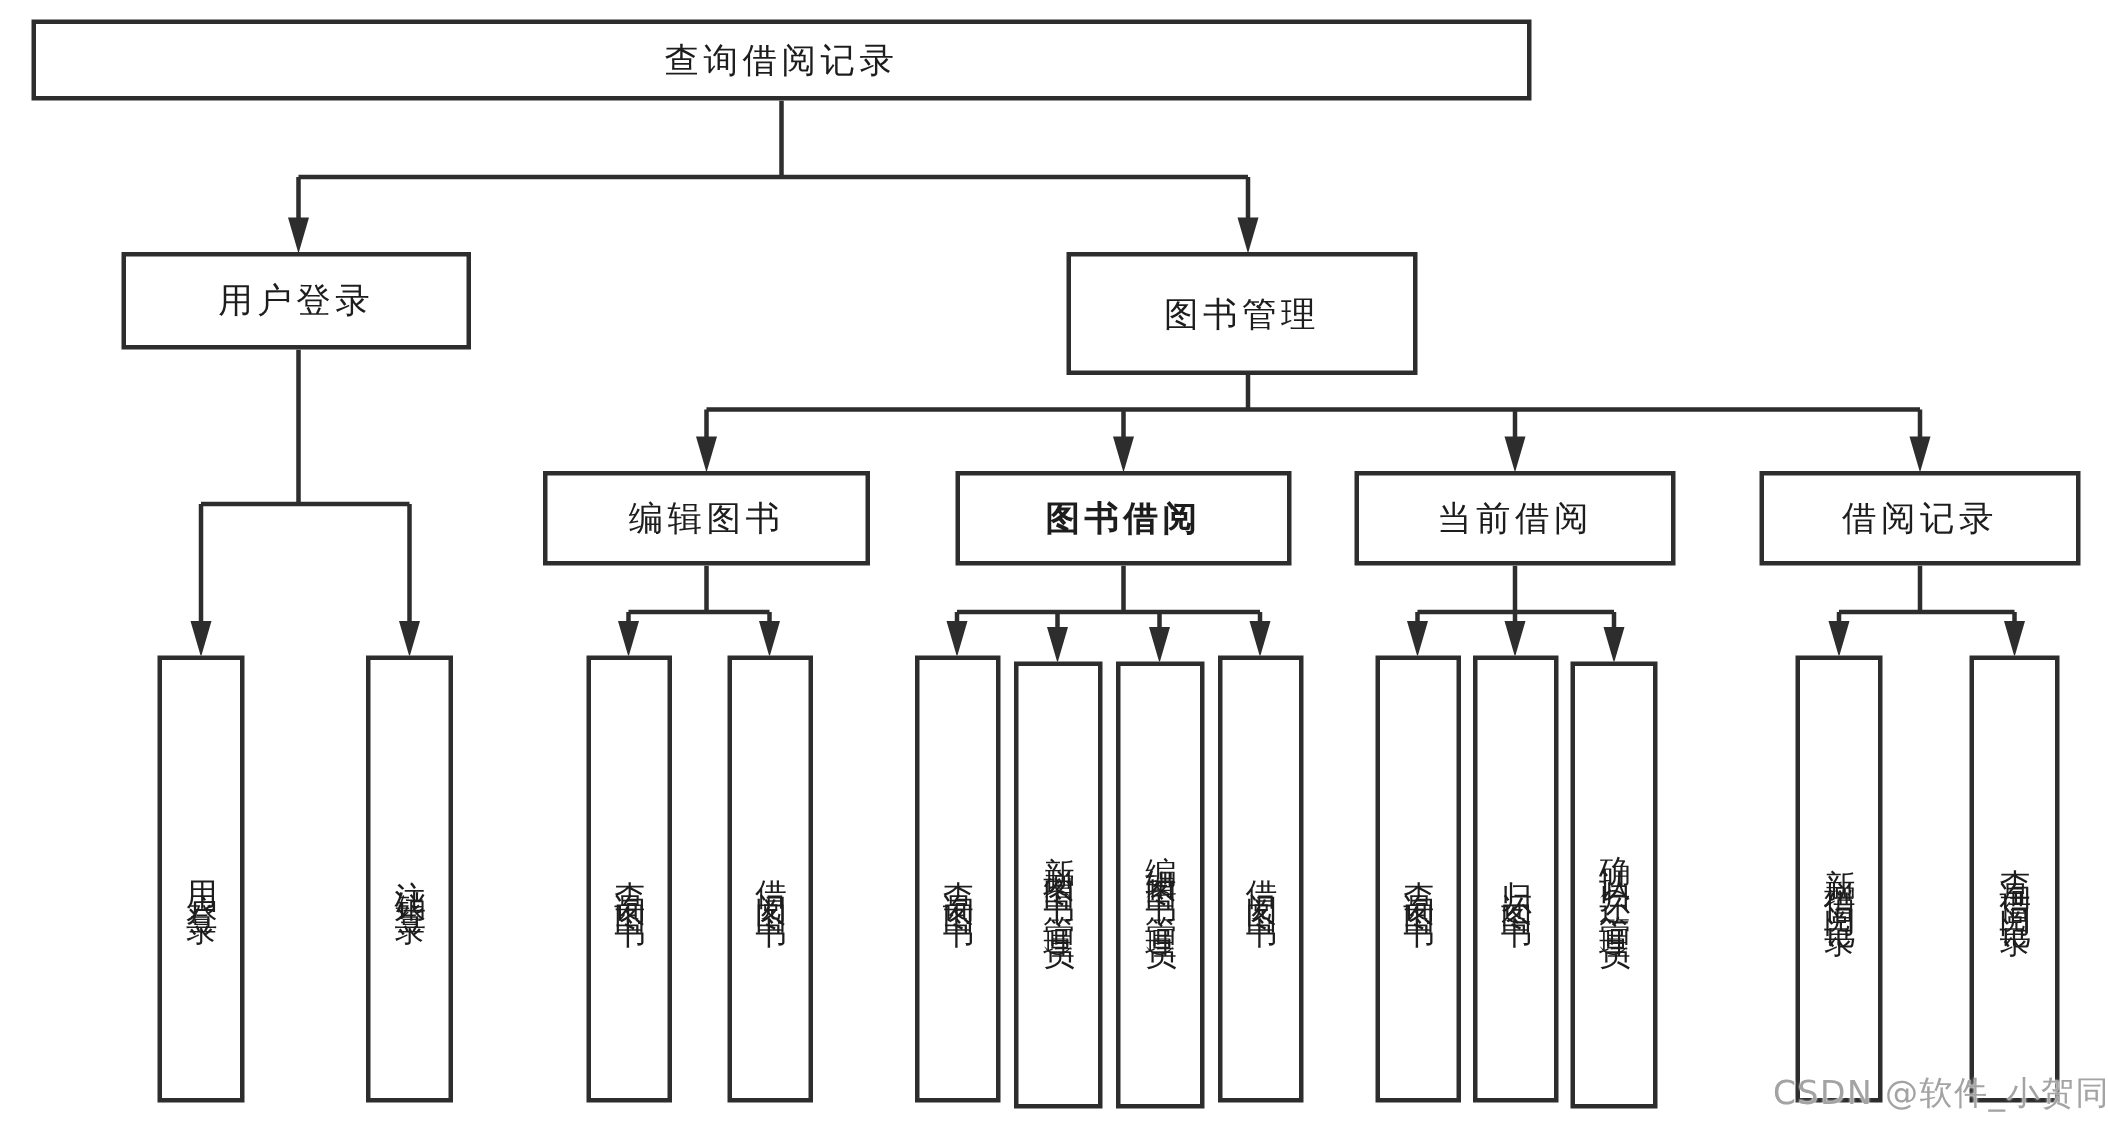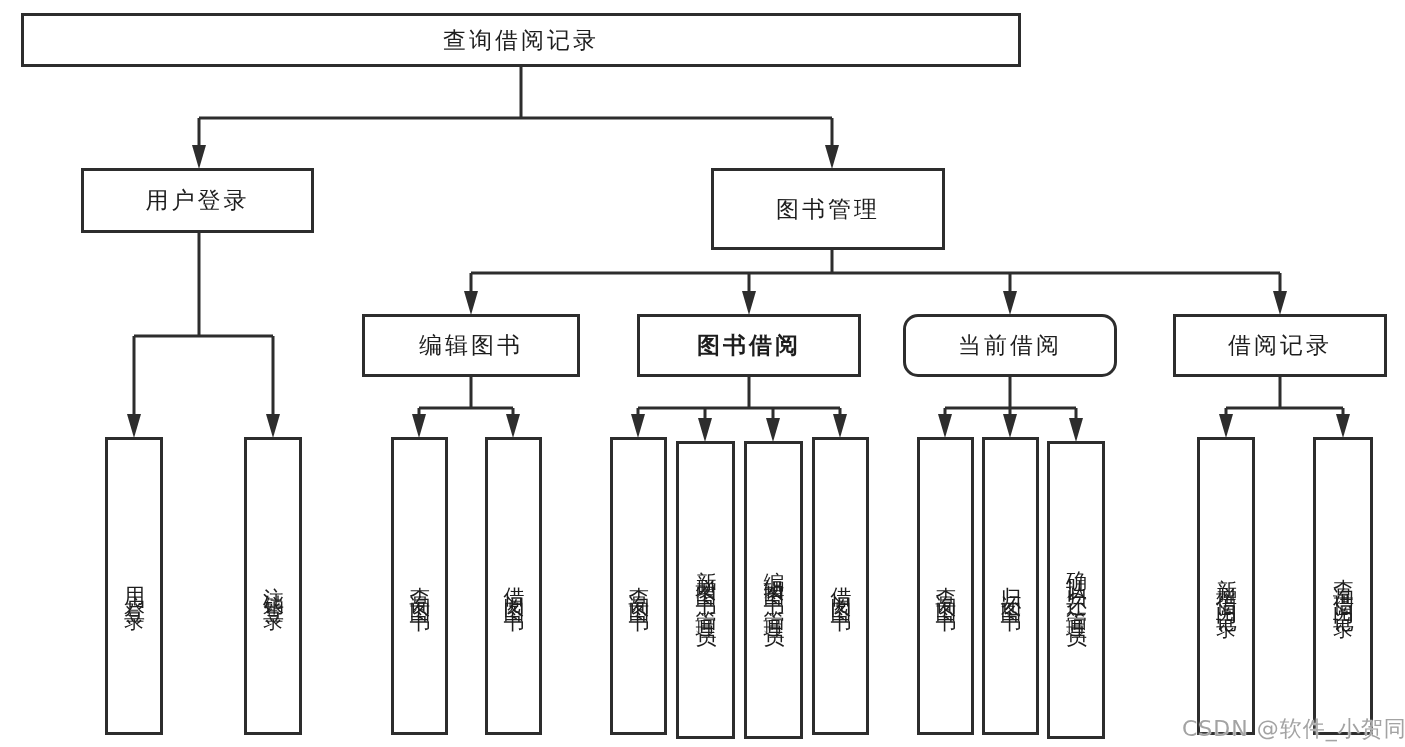--- a/index.html
+++ b/index.html
@@ -111,21 +111,21 @@
     </g>
   </svg>
 
   <div class="hbox" style="left:21px; top:13px; width:1000px; height:54px;">查询借阅记录</div>
 
   <div class="hbox" style="left:81px; top:168px; width:233px; height:65px;">用户登录</div>
   <div class="hbox" style="left:711px; top:168px; width:234px; height:82px;">图书管理</div>
 
   <div class="hbox" style="left:362px; top:314px; width:218px; height:63px;">编辑图书</div>
   <div class="hbox" style="left:637px; top:314px; width:224px; height:63px;font-weight:bold;">图书借阅</div>
-  <div class="hbox" style="left:903px; top:314px; width:214px; height:63px;border-radius:15px;">当前借阅</div>
+  <div class="hbox" style="left:903px; top:314px; width:214px; height:63px;">当前借阅</div>
   <div class="hbox" style="left:1173px; top:314px; width:214px; height:63px;">借阅记录</div>
 
   <div class="leaf" style="left:105px;">用户登录</div>
   <div class="leaf" style="left:244px;">注销登录</div>
 
   <div class="leaf" style="left:391px; width:57px;">查询图书</div>
   <div class="leaf" style="left:485px; width:57px;">借阅图书</div>
 
   <div class="leaf" style="left:610px; width:57px;">查询图书</div>
   <div class="leaf low" style="left:676px; width:59px;">新增图书（管理员）</div>

